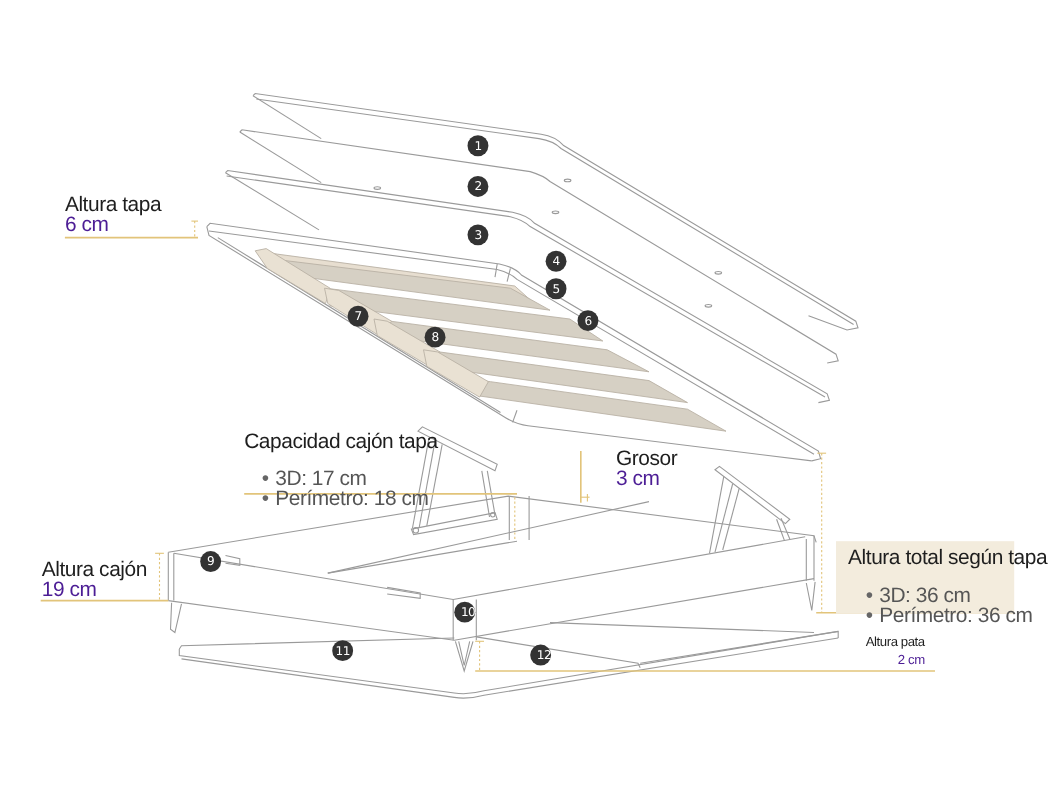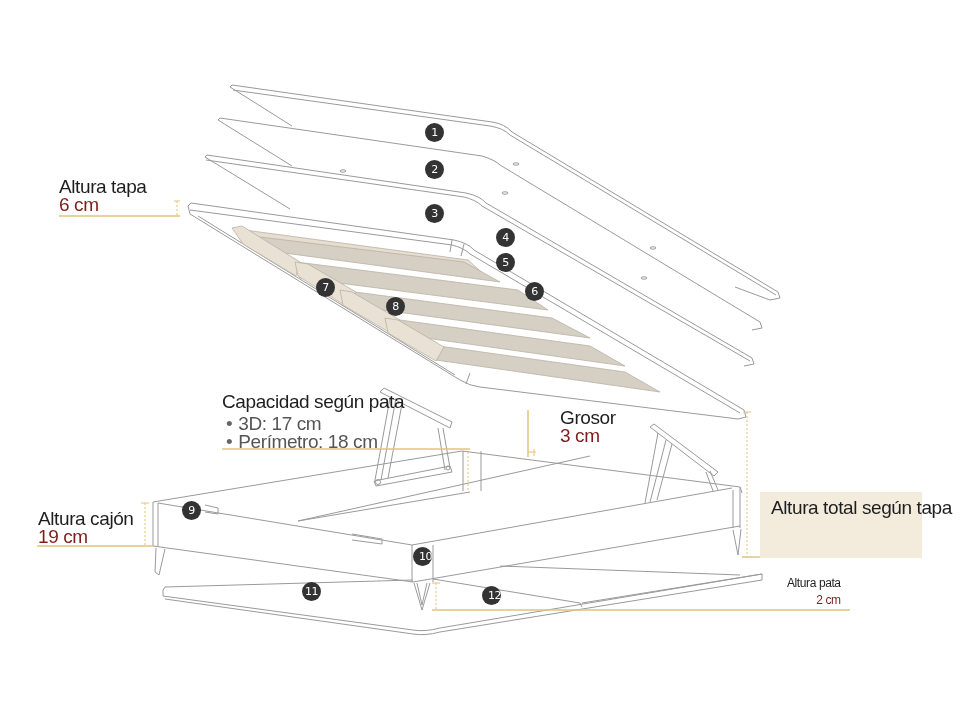--- a/index.html
+++ b/index.html
@@ -1,22 +1,22 @@
 <!DOCTYPE html>
 <html><head>
 <meta charset="utf-8">
 <style>
   html, body { margin: 0; padding: 0; background: #ffffff; }
   body { width: 960px; height: 720px; position: relative; overflow: hidden;
          font-family: "Liberation Sans", sans-serif; color: #1a1a1a; }
   svg.drawing { position: absolute; left: 0; top: 0; width: 960px; height: 720px; }
   .lbl { position: absolute; font-size: 19px; line-height: 18px; letter-spacing: -0.4px; }
   .lbl .title { color: #1e1e1e; }
-  .lbl .val { color: #7f1d1d; }
-  .lbl ul { list-style: none; margin: 4px; padding: 0; }
+  .lbl .val { color: #4c1d95; }
+  .lbl ul { list-style: none; margin: 16px; padding: 0; }
   .lbl li { color: #555555; }
   .lbl li::before { content: "\2022"; margin-right: 6px; color: #666; }
   .hl-box { position: absolute; left: 760px; top: 492px; width: 162px; height: 66px; background: #f3ecdd; }
   .marker { position: absolute; width: 19px; height: 19px; border-radius: 50%; background: #333333;
             color: #ffffff; font-size: 11px; line-height: 19px; text-align: center;
             font-family: "DejaVu Sans", sans-serif; letter-spacing: -0.5px; }
 </style>
 </head>
 <body>
 
@@ -138,34 +138,38 @@
 </svg>
 
 <div class="hl-box"></div>
 
 <div class="lbl" style="left:59px; top:178px;">
   <div class="title">Altura tapa</div>
   <div class="val">6 cm</div>
 </div>
 
 <div class="lbl" style="left:222px; top:393px;">
-  <div class="title">Capacidad según pata</div>
+  <div class="title">Capacidad cajón tapa</div>
   <ul>
     <li>3D: 17 cm</li>
     <li>Perímetro: 18 cm</li>
   </ul>
 </div>
 
 <div class="lbl" style="left:560px; top:409px;">
   <div class="title">Grosor</div>
   <div class="val">3 cm</div>
 </div>
 
 <div class="lbl" style="left:771px; top:499px;">
   <div class="title">Altura total según tapa</div>
+  <ul>
+    <li>3D: 36 cm</li>
+    <li>Perímetro: 36 cm</li>
+  </ul>
 </div>
 
 <div class="lbl" style="left:38px; top:510px;">
   <div class="title">Altura cajón</div>
   <div class="val">19 cm</div>
 </div>
 
 <div class="lbl" style="left:787px; top:575px; font-size:12px; line-height:17px;text-align:right;">
   <div class="title">Altura pata</div>
   <div class="val">2 cm</div>

